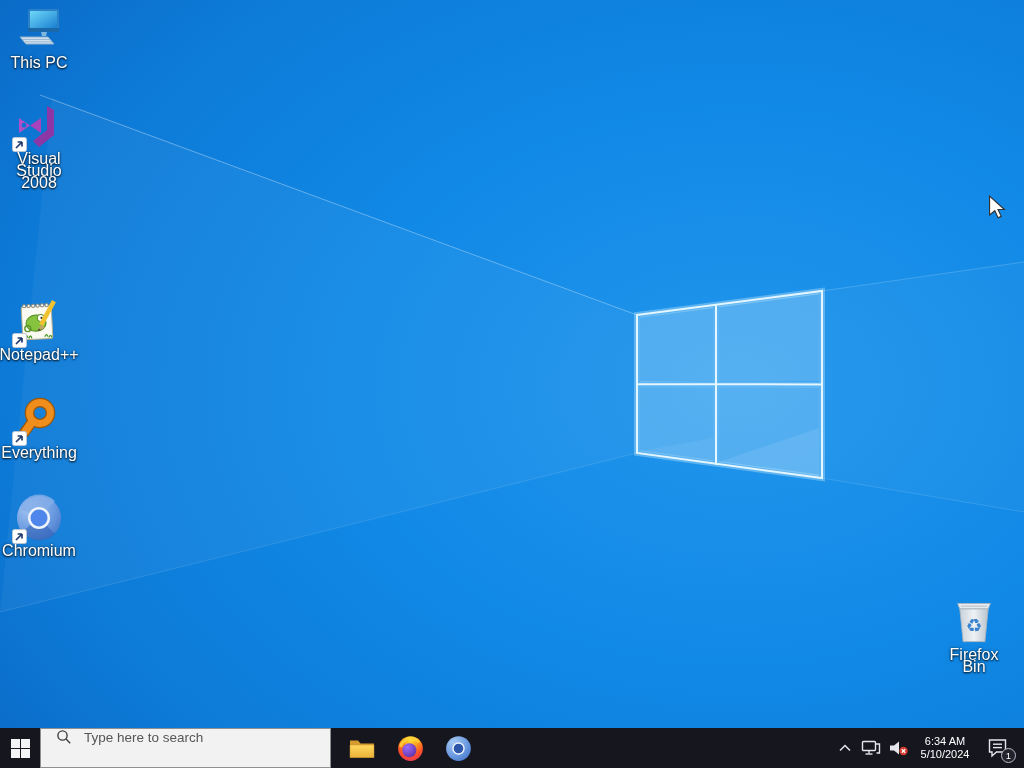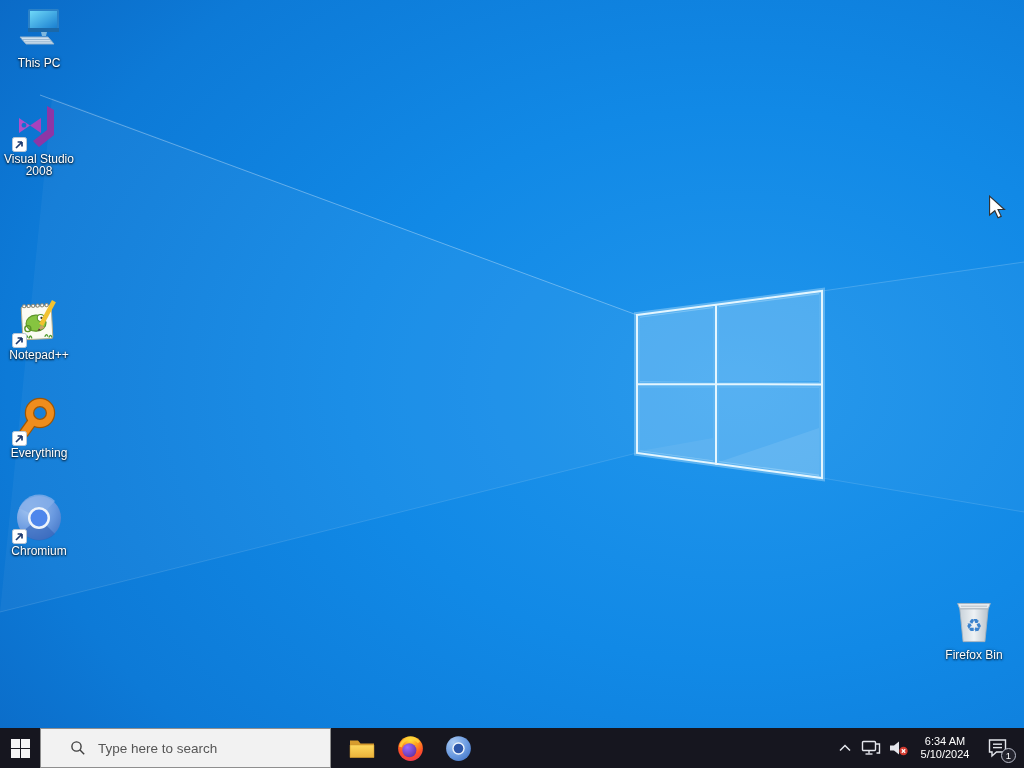--- a/index.html
+++ b/index.html
@@ -4,28 +4,28 @@
 <style>
   html,body{margin:0;padding:0;background:#000;}
   .screen{position:relative;width:1024px;height:768px;overflow:hidden;
           font-family:"Liberation Sans",sans-serif;-webkit-font-smoothing:antialiased;}
   
   .wallpaper{position:absolute;top:0;left:0;}
   .desk-icon{position:absolute;left:2px;width:74px;display:flex;flex-direction:column;
              align-items:center;cursor:default;}
   .desk-icon .ico{width:48px;height:48px;position:relative;}
   .desk-icon .sc{position:absolute;left:-3px;bottom:-2px;width:15px;height:15px;}
-  .dlabel{margin-top:3px;font-size:12px;line-height:12px;color:#fff;text-align:center;
+  .dlabel{margin-top:3px;font-size:16px;line-height:12px;color:#fff;text-align:center;
           text-shadow:0 1px 2px rgba(0,0,0,.9),0 0 3px rgba(0,0,0,.55);}
   
   .taskbar{position:absolute;bottom:0;left:0;width:1024px;height:40px;background:#16161f;
            display:flex;align-items:stretch;z-index:5;}
   .start-btn{width:40px;display:flex;align-items:center;justify-content:center;}
   .search-box{width:291px;background:#f2f2f2;border:1px solid #8f8f8f;box-sizing:border-box;
-              display:flex;align-items:center;padding-left:29px;}
+              display:flex;align-items:flex-start;padding-left:15px;}
   .search-box input{border:none;background:transparent;outline:none;width:230px;
                     font-size:13.5px;color:#333;margin-left:10px;
                     font-family:"Liberation Sans",sans-serif;}
   .search-box input::placeholder{color:#565656;opacity:1;}
   .tb-app{width:48px;display:flex;align-items:center;justify-content:center;}
   .tray{margin-left:auto;display:flex;align-items:stretch;padding-right:5px;}
   .tray-btn{display:flex;align-items:center;justify-content:center;}
   .clock{width:64px;flex-direction:column;color:#fff;font-size:11px;line-height:13.5px;
          text-align:center;justify-content:center;}
   .action-wrap{width:42px;position:relative;}

